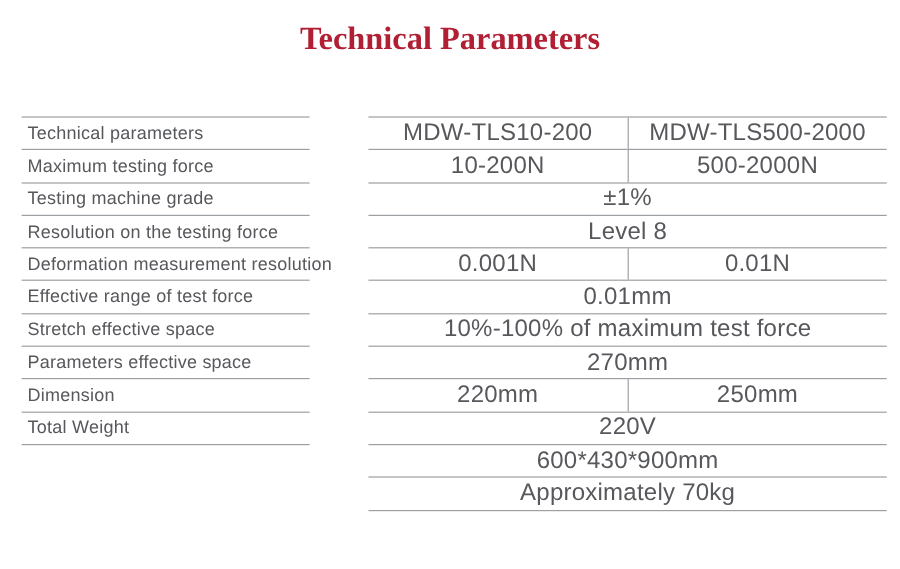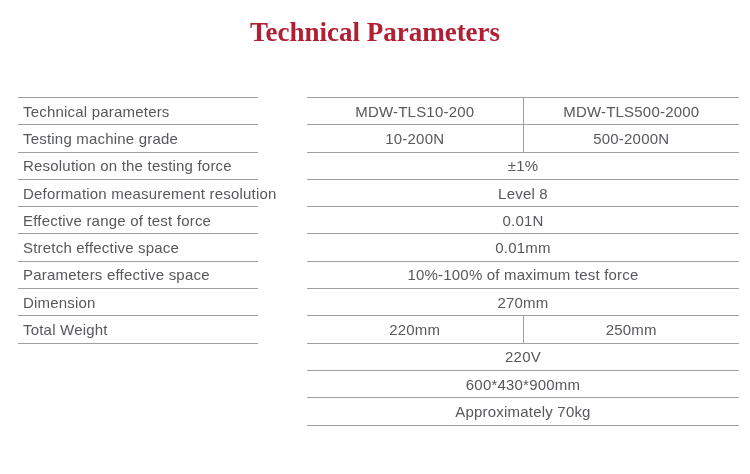--- a/index.html
+++ b/index.html
@@ -61,41 +61,42 @@
     height: 27.3px;
     border-bottom: 1px solid var(--line);
     display: flex;
     align-items: stretch;
   }
   .value-cell {
     flex: 1;
     display: flex;
     align-items: center;
     justify-content: center;
-    font-size: 15px;
+    font-size: 20px;
     font-weight: 300;
     letter-spacing: 0.2px;
     color: var(--text);
     white-space: nowrap;
   }
   .value-row.split .value-cell + .value-cell {
     border-left: 1px solid var(--line);
   }
 </style>
 </head>
 <body>
 
 <div class="page">
 
   <div class="title">Technical Parameters</div>
 
   <div class="spec-table">
 
     <div class="labels-col">
       <div class="label-cell">Technical parameters</div>
+      <div class="label-cell">Maximum testing force</div>
       <div class="label-cell">Testing machine grade</div>
       <div class="label-cell">Resolution on the testing force</div>
       <div class="label-cell">Deformation measurement resolution</div>
       <div class="label-cell">Effective range of test force</div>
       <div class="label-cell">Stretch effective space</div>
       <div class="label-cell">Parameters effective space</div>
       <div class="label-cell">Dimension</div>
       <div class="label-cell">Total Weight</div>
     </div>
 
@@ -108,20 +109,21 @@
         <div class="value-cell">10-200N</div>
         <div class="value-cell">500-2000N</div>
       </div>
       <div class="value-row merged">
         <div class="value-cell">±1%</div>
       </div>
       <div class="value-row merged">
         <div class="value-cell">Level 8</div>
       </div>
       <div class="value-row split">
+        <div class="value-cell">0.001N</div>
         <div class="value-cell">0.01N</div>
       </div>
       <div class="value-row merged">
         <div class="value-cell">0.01mm</div>
       </div>
       <div class="value-row merged">
         <div class="value-cell">10%-100% of maximum test force</div>
       </div>
       <div class="value-row split">
         <div class="value-cell">270mm</div>

